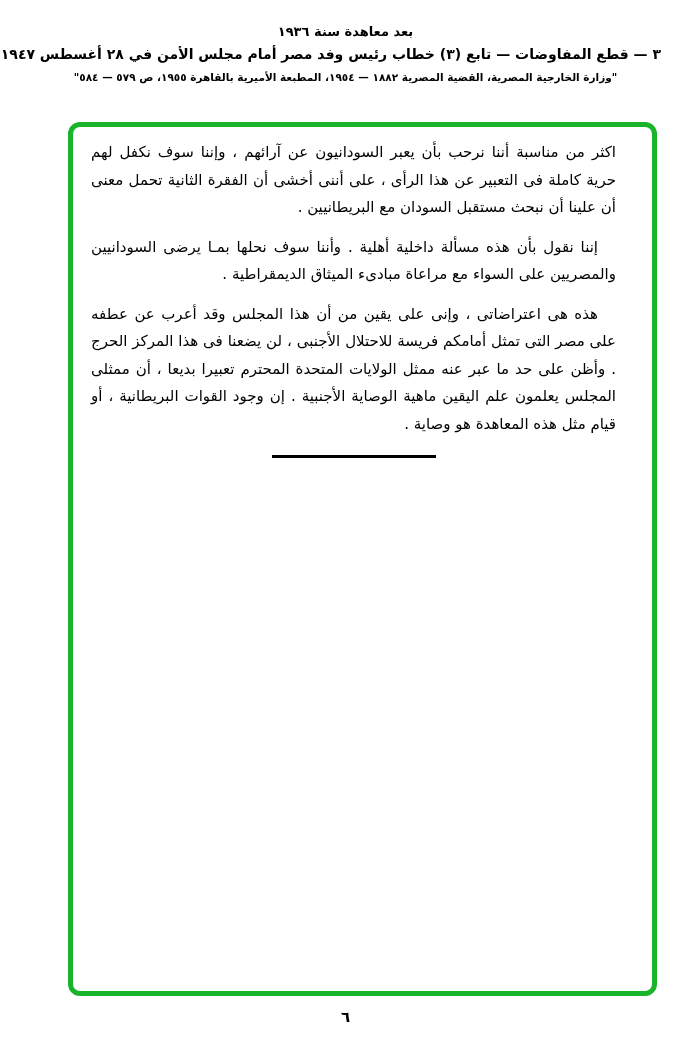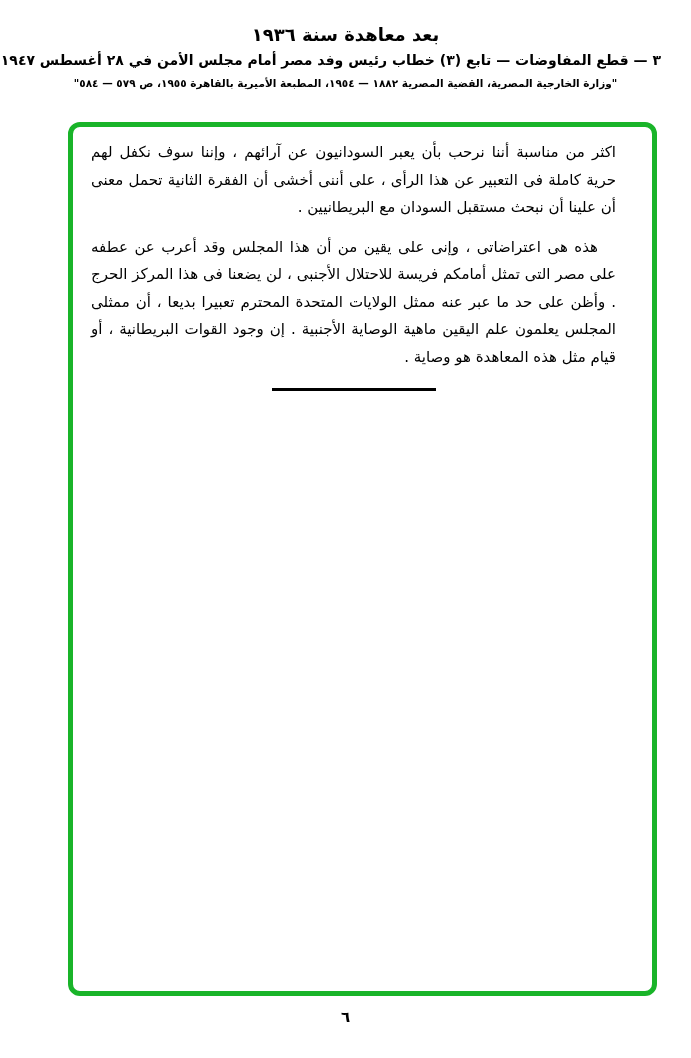--- a/index.html
+++ b/index.html
@@ -18,21 +18,21 @@
     overflow: hidden;
   }
   .header {
     position: absolute;
     top: 24px;
     left: 0;
     right: 0;
     text-align: center;
   }
   .header-line1 {
-    font-size: 18px;
+    font-size: 13px;
     font-weight: bold;
     margin: 0 0 7px 0;
   }
   .header-line2 {
     font-size: 14px;
     font-weight: bold;
     margin: 0 30px 9px 30px;
     white-space: nowrap;
     text-align: right;
   }
@@ -85,19 +85,20 @@
 <div class="page">
 
   <div class="header">
     <p class="header-line1">بعد معاهدة سنة ١٩٣٦</p>
     <p class="header-line2">٣ — قطع المفاوضات — تابع (٣) خطاب رئيس وفد مصر أمام مجلس الأمن في ٢٨ أغسطس ١٩٤٧</p>
     <p class="header-line3">"وزارة الخارجية المصرية، القضية المصرية ١٨٨٢ — ١٩٥٤، المطبعة الأميرية بالقاهرة ١٩٥٥، ص ٥٧٩ — ٥٨٤"</p>
   </div>
 
   <div class="content-box">
     <p class="body-paragraph">اكثر من مناسبة أننا نرحب بأن يعبر السودانيون عن آرائهم ، وإننا سوف نكفل لهم حرية كاملة فى التعبير عن هذا الرأى ، على أننى أخشى أن الفقرة الثانية تحمل معنى أن علينا أن نبحث مستقبل السودان مع البريطانيين .</p>
+    <p class="body-paragraph indented">إننا نقول بأن هذه مسألة داخلية أهلية . وأننا سوف نحلها بمـا يرضى السودانيين والمصريين على السواء مع مراعاة مبادىء الميثاق الديمقراطية .</p>
     <p class="body-paragraph indented">هذه هى اعتراضاتى ، وإنى على يقين من أن هذا المجلس وقد أعرب عن عطفه على مصر التى تمثل أمامكم فريسة للاحتلال الأجنبى ، لن يضعنا فى هذا المركز الحرج . وأظن على حد ما عبر عنه ممثل الولايات المتحدة المحترم تعبيرا بديعا ، أن ممثلى المجلس يعلمون علم اليقين ماهية الوصاية الأجنبية . إن وجود القوات البريطانية ، أو قيام مثل هذه المعاهدة هو وصاية .</p>
     <hr class="divider">
   </div>
 
   <div class="page-number">٦</div>
 
 </div>
 
 </body></html>

